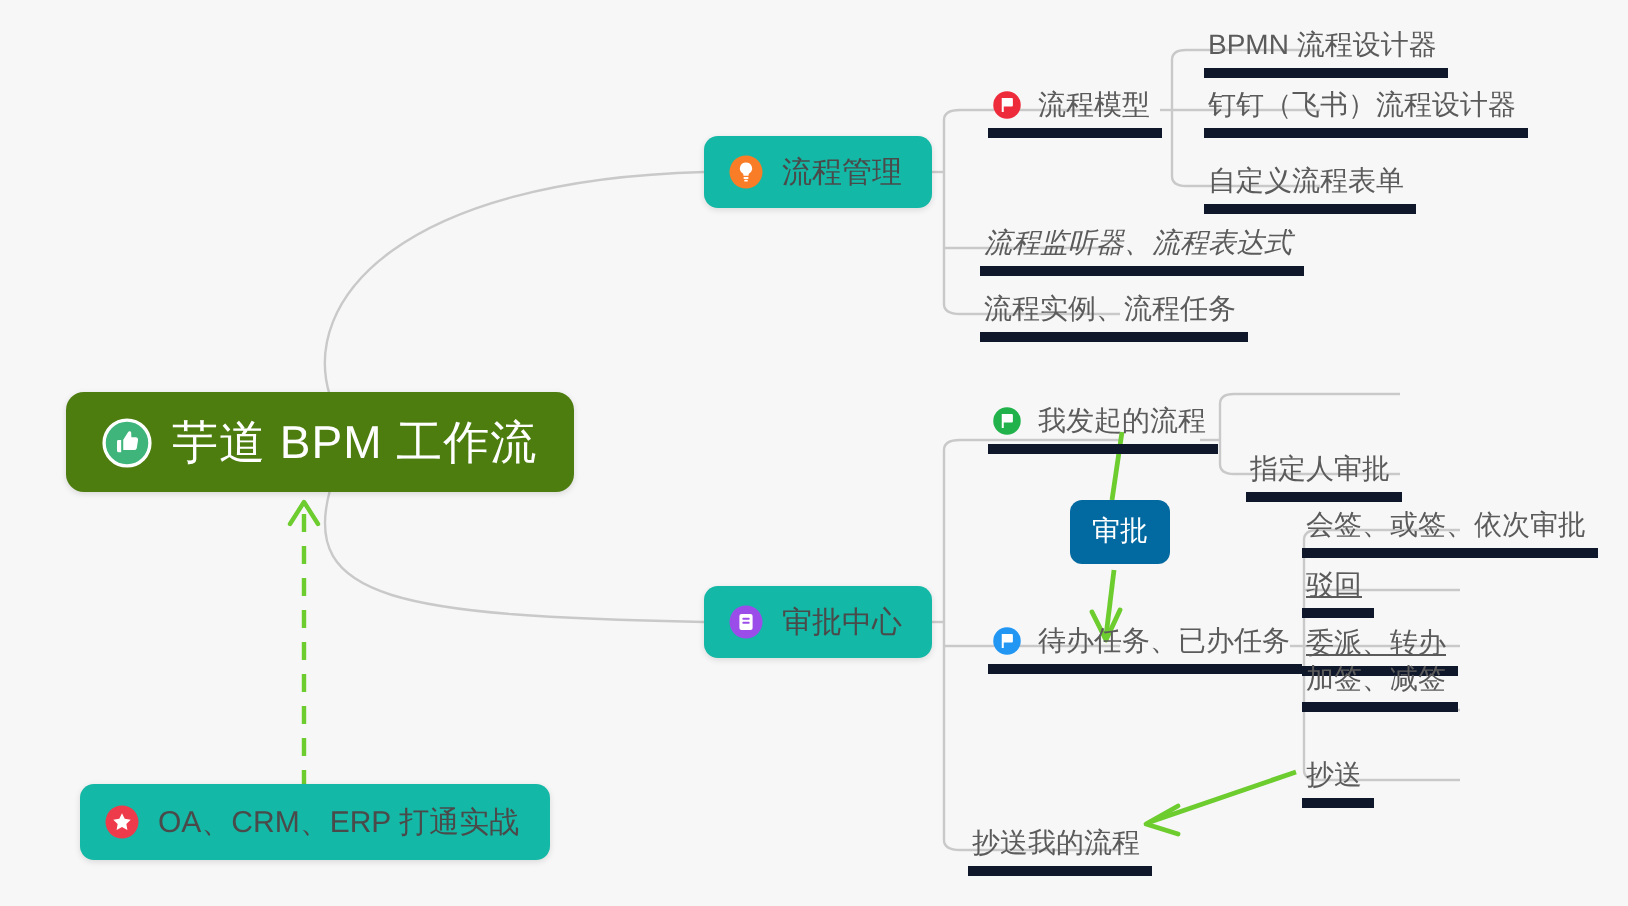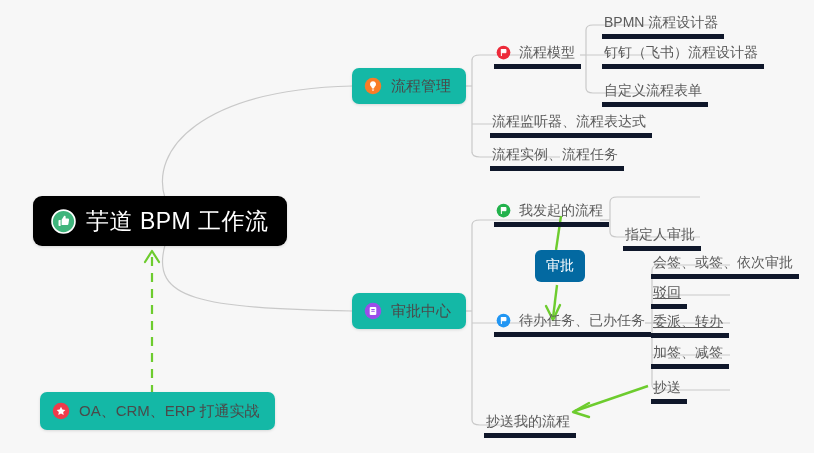--- a/index.html
+++ b/index.html
@@ -31,21 +31,21 @@
   .node {
     position: absolute;
     box-sizing: border-box;
     white-space: nowrap;
     display: flex;
     align-items: center;
   }
 
   
   .root {
-    background: #000000;
+    background: #4d7c0f;
     color: #ffffff;
     border-radius: 9px;
     padding: 0 18px;
     height: 50px;
     font-size: 23px;
     letter-spacing: .5px;
     box-shadow: 0 1px 3px rgba(0,0,0,.13);
   }
   .root .label { margin-left: 10px; }
 
@@ -200,21 +200,21 @@
   <div class="node leaf" style="left:602px; top:11px;">
     <span class="label">BPMN 流程设计器</span>
   </div>
   <div class="node leaf" style="left:602px; top:41px;">
     <span class="label">钉钉（飞书）流程设计器</span>
   </div>
   <div class="node leaf" style="left:602px; top:79px;">
     <span class="label">自定义流程表单</span>
   </div>
 
-  <div class="node leaf" style="left:490px; top:110px;">
+  <div class="node leaf" style="left:490px; top:110px;font-style:italic;">
     <span class="label">流程监听器、流程表达式</span>
   </div>
   <div class="node card" style="left:352px; top:293px;">
     <span class="ico">
       <svg width="18" height="18" viewBox="0 0 24 24">
         <circle cx="12" cy="12" r="11" fill="#9B4DEA"></circle>
         <rect x="7.6" y="6.6" width="8.8" height="10.8" rx="1.4" fill="#ffffff"></rect>
         <rect x="9.6" y="9.2" width="4.8" height="1.3" rx=".5" fill="#9B4DEA"></rect>
         <rect x="9.6" y="11.8" width="4.8" height="1.3" rx=".5" fill="#9B4DEA"></rect>
       </svg>
@@ -252,21 +252,21 @@
 
   <div class="node leaf" style="left:651px; top:251px;">
     <span class="label">会签、或签、依次审批</span>
   </div>
   <div class="node leaf" style="left:651px; top:281px;text-decoration:underline;">
     <span class="label">驳回</span>
   </div>
   <div class="node leaf" style="left:651px; top:310px;text-decoration:underline;">
     <span class="label">委派、转办</span>
   </div>
-  <div class="node leaf" style="left:651px; top:341px;align-items:center;">
+  <div class="node leaf" style="left:651px; top:328px;align-items:center;">
     <span class="label">加签、减签</span>
   </div>
   <div class="node leaf" style="left:651px; top:376px;">
     <span class="label">抄送</span>
   </div>
 
   <div class="node leaf" style="left:484px; top:410px;">
     <span class="label">抄送我的流程</span>
   </div>
 

